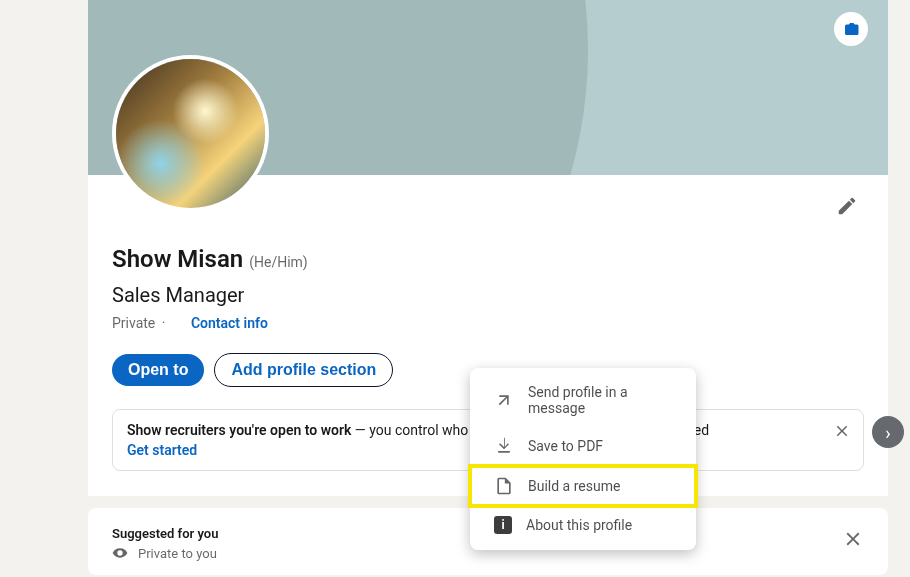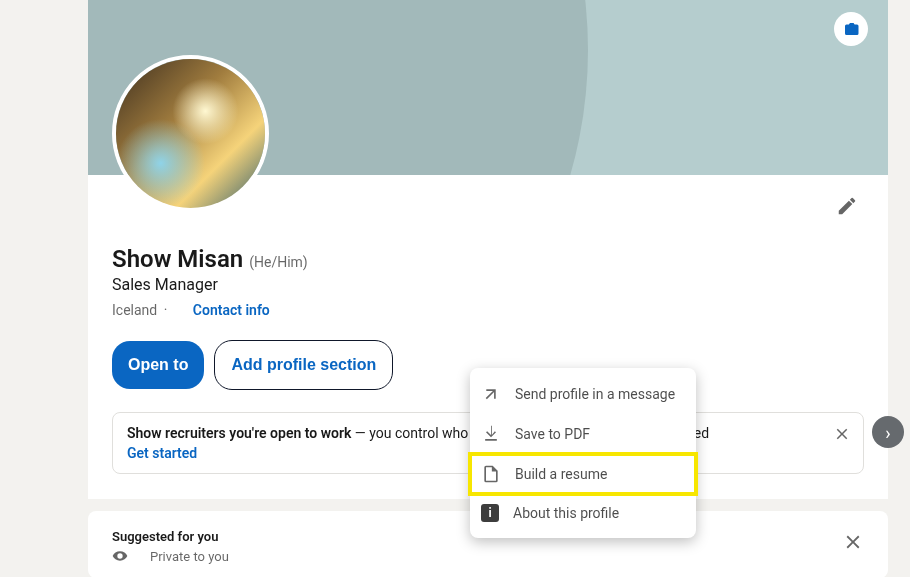--- a/index.html
+++ b/index.html
@@ -83,28 +83,28 @@
   .info {
     padding: 70px 24px 0 24px;
   }
   .name-row {
     display: flex;
     align-items: baseline;
     gap: 6px;
   }
   .name { font-size: 24px; font-weight: 600; }
   .pronouns { font-size: 14px; color: rgba(0,0,0,0.6); }
-  .headline { font-size: 16px; color: rgba(0,0,0,0.9); margin-top: 2px; }
+  .headline { font-size: 20px; color: rgba(0,0,0,0.9); margin-top: 10px; }
   .loc-row { margin-top: 8px; font-size: 14px; color: rgba(0,0,0,0.6); }
   .loc-row .dot { padding: 0 3px; }
   .loc-row a { color: #0a66c2; text-decoration: none; font-weight: 600; cursor: pointer; margin-left: 19px; }
   .btn-row { margin-top: 22px; display: flex; gap: 10px; align-items: center; }
   .btn {
     border-radius: 18px;
-    padding: 15px 16px;
+    padding: 7px 16px;
     font-size: 16px;
     font-weight: 600;
     cursor: pointer;
     border: none;
     display: inline-block;
   }
   .btn-primary { background: #0a66c2; color: #fff; }
   .btn-outline { background: #fff; color: #0a66c2; border: 1px solid #0f172a; }
   .btn-more {
     background: #fff;
@@ -141,41 +141,41 @@
   }
   .suggested-card {
     background: #fff;
     width: 800px;
     margin-top: 12px;
     border-radius: 8px;
     padding: 18px 24px 14px 24px;
     position: relative;
   }
   .suggested-card h2 { font-size: 13px; font-weight: 600; }
-  .suggested-card .priv { font-size: 13px; color: rgba(0,0,0,0.6); margin-top: 4px; display:flex; align-items:center; gap:22px; }
+  .suggested-card .priv { font-size: 13px; color: rgba(0,0,0,0.6); margin-top: 4px; display:flex; align-items:center; gap:10px; }
   .suggested-card .priv svg { width:16px; height:16px; fill: rgba(0,0,0,0.6); }
   .suggested-card .close { position:absolute; right:24px; top:20px; cursor:pointer; }
   .suggested-card .close svg { width:22px; height:22px; fill: rgba(0,0,0,0.6); }
 
   .dropdown {
     position: absolute;
     left: 382px;
     top: 368px;
     width: 226px;
     background: #fff;
     border-radius: 8px;
     box-shadow: 0 4px 14px rgba(0,0,0,0.25);
     padding: 6px 0;
     z-index: 50;
   }
   .dropdown-item {
     display: flex;
     align-items: center;
     gap: 14px;
-    padding: 10px 11px;
+    padding: 10px 24px;
     font-size: 14px;
     color: rgba(0,0,0,0.7);
     cursor: pointer;
   }
   .dropdown-item.highlight {
     outline: 4px solid #f7e600;
     outline-offset: -2px;
   }
   .dropdown-item svg { width: 20px; height: 20px; fill: rgba(0,0,0,0.6); flex-shrink:0; }
   .dropdown-item .info-badge {
@@ -208,21 +208,21 @@
         </svg>
     </div>
 
     <div class="info">
       <div class="name-row">
         <span class="name">Show Misan</span>
         <span class="pronouns">(He/Him)</span>
       </div>
       <div class="headline">Sales Manager</div>
       <div class="loc-row">
-        <span>Iceland</span><span class="dot"> · </span><a>Contact info</a>
+        <span>Private</span><span class="dot"> · </span><a>Contact info</a>
       </div>
 
       <div class="btn-row">
         <button class="btn btn-primary">Open to</button>
         <button class="btn btn-outline">Add profile section</button>
       </div>
     </div>
 
     <div class="cardlet">
       <div>

